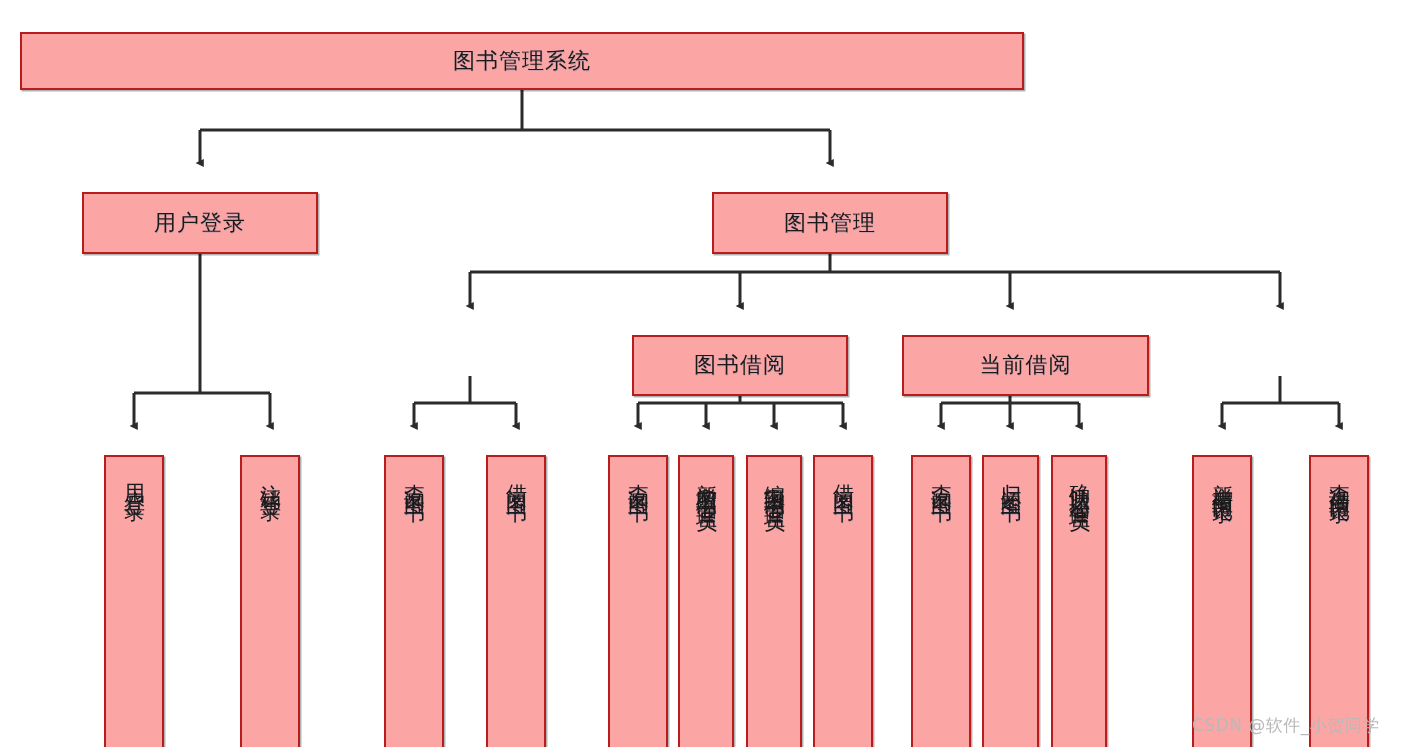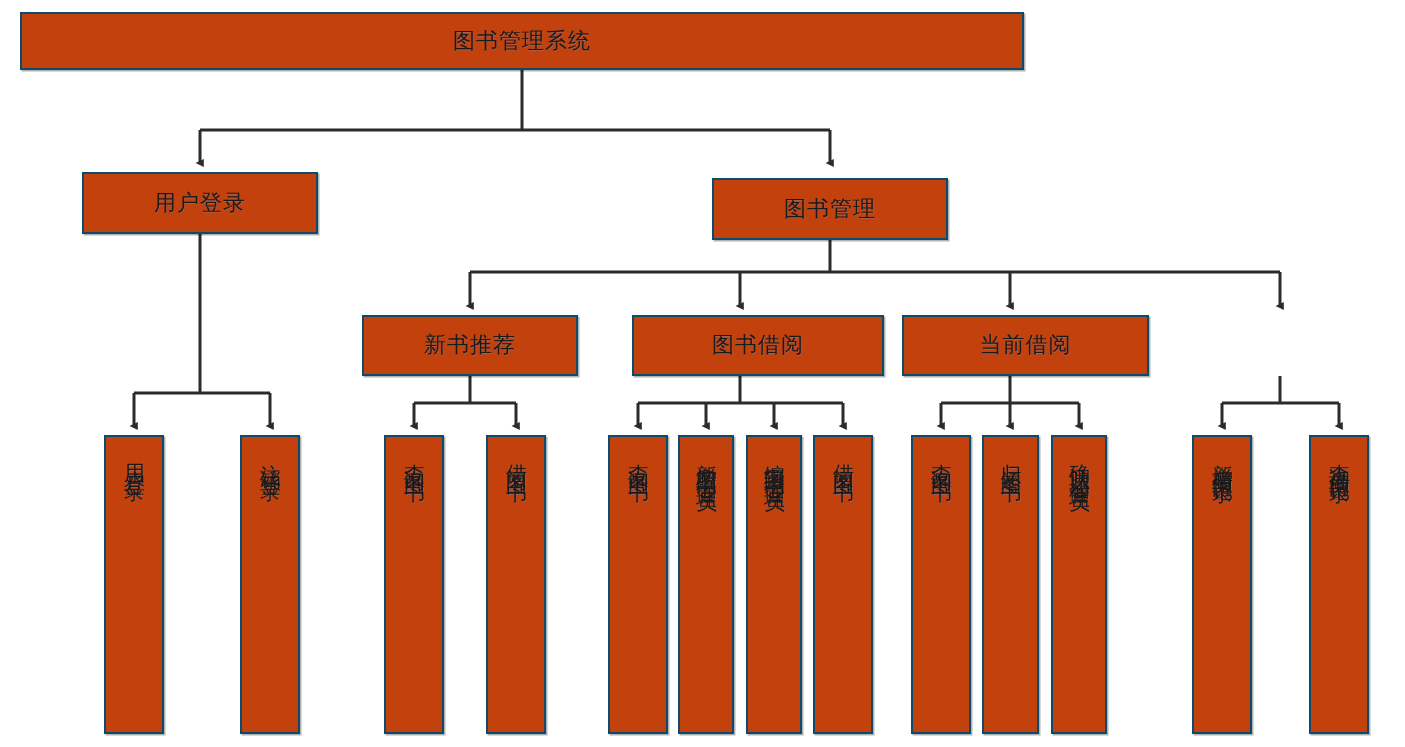--- a/index.html
+++ b/index.html
@@ -21,26 +21,27 @@
     position: absolute;
     left: 0;
     top: 0;
     width: 1405px;
     height: 747px;
     pointer-events: none;
   }
   .node {
     position: absolute;
     box-sizing: border-box;
-    background: #c2410c;
-    border: 2px solid #0c4a6e;
+    background: #fca5a5;
+    border: 2px solid #b91c1c;
     display: flex;
     align-items: center;
     justify-content: center;
     box-shadow: 1.5px 1.5px 0 rgba(0,0,0,0.30);
+    margin-top: 20px;
   }
   .node .label {
     color: #1a1a1a;
     font-size: 22px;
     line-height: 1.22;
     letter-spacing: 1px;
     white-space: nowrap;
     text-shadow: 0.6px 0.6px 0 rgba(120,150,200,0.35);
   }
   .node.leaf {
@@ -123,28 +124,25 @@
     </g>
   </svg>
 
   <div class="node" style="left:20px; top:12px; width:1004px; height:58px;">
     <span class="label">图书管理系统</span>
   </div>
 
   <div class="node" style="left:82px; top:172px; width:236px; height:62px;">
     <span class="label">用户登录</span>
   </div>
-  <div class="node" style="left:712px; top:178px; width:236px; height:62px;">
+  <div class="node" style="left:712px; top:172px; width:236px; height:62px;">
     <span class="label">图书管理</span>
   </div>
 
-  <div class="node" style="left:362px; top:315px; width:216px; height:61px;">
-    <span class="label">新书推荐</span>
-  </div>
-  <div class="node" style="left:632px; top:315px; width:252px; height:61px;justify-content:center;">
+  <div class="node" style="left:632px; top:315px; width:216px; height:61px;justify-content:center;">
     <span class="label">图书借阅</span>
   </div>
   <div class="node" style="left:902px; top:315px; width:247px; height:61px;">
     <span class="label">当前借阅</span>
   </div>
 
   <div class="node leaf" style="left:104px; top:435px; width:60px; height:299px;">
     <span class="label">用户登录</span>
   </div>
   <div class="node leaf" style="left:240px; top:435px; width:60px; height:299px;">
@@ -181,14 +179,15 @@
     <span class="label">确认归还（管理员）</span>
   </div>
 
   <div class="node leaf tall-text" style="left:1192px; top:435px; width:60px; height:299px;">
     <span class="label">新增借阅记录</span>
   </div>
   <div class="node leaf tall-text" style="left:1309px; top:435px; width:60px; height:299px;">
     <span class="label">查询借阅记录</span>
   </div>
 
+  <div class="watermark" style="left:1192px; top:714px;">CSDN @软件_小贺同学</div>
 
 </div>
 
 </body></html>

